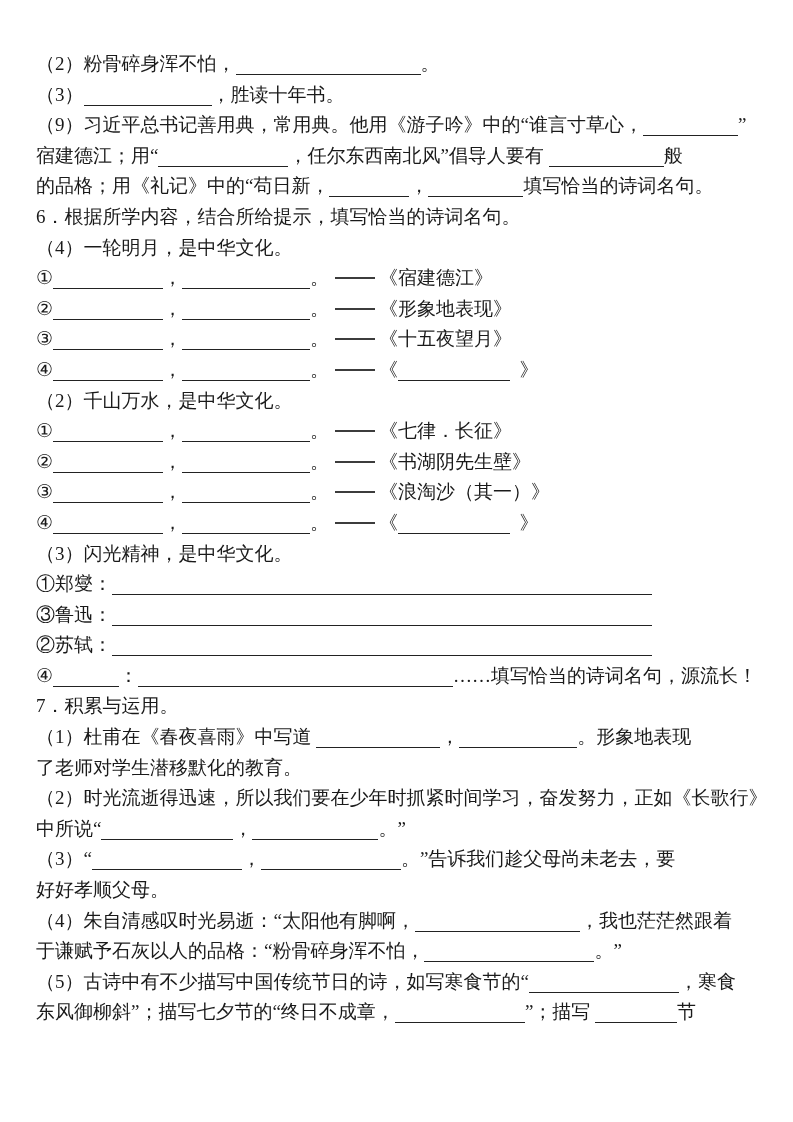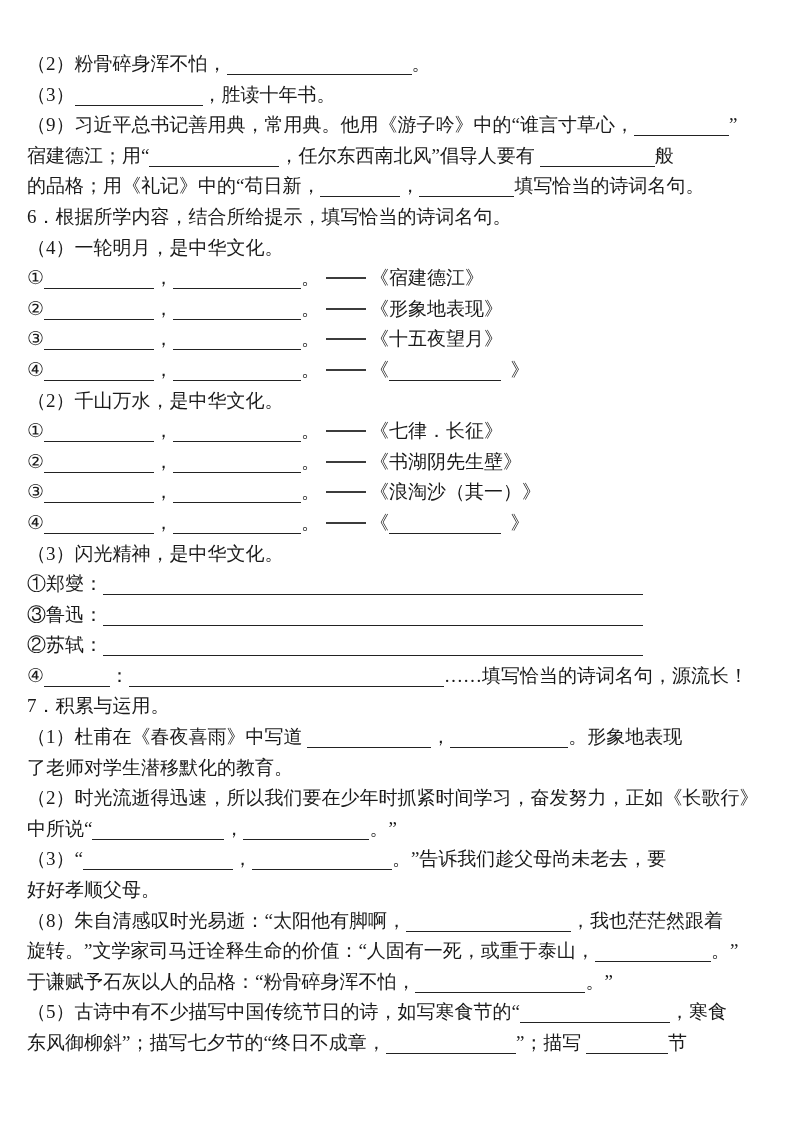--- a/index.html
+++ b/index.html
@@ -1,20 +1,20 @@
 <!DOCTYPE html>
 <html><head>
 <meta charset="utf-8">
 <style>
   html,body{margin:0;padding:0;background:#ffffff;}
   body{width:793px;height:1122px;overflow:hidden;}
   .page{
     box-sizing:border-box;
     width:793px;height:1122px;
-    padding:49px 30px 0 27px;
+    padding:49px 30px 0 36px;
     font-family:"Liberation Serif","DejaVu Serif",serif;
     font-size:19px;
     color:#1a1a1a;
   }
   .line{
     height:30.6px;
     line-height:30.6px;
     white-space:nowrap;
   }
   .t{white-space:pre;}
@@ -57,18 +57,17 @@
     <div class="line"><span class="t">③鲁迅：</span><span class="blank" style="width: 540px;"></span></div>
     <div class="line"><span class="t">②苏轼：</span><span class="blank" style="width: 540px;"></span></div>
     <div class="line"><span class="t">④</span><span class="blank" style="width: 66px;"></span><span class="t">：</span><span class="blank" style="width: 315px;"></span><span class="t">……填写恰当的诗词名句，源流长！</span></div>
     <div class="line"><span class="t">7．积累与运用。</span></div>
     <div class="line"><span class="t">（1）杜甫在《春夜喜雨》中写道 </span><span class="blank" style="width: 124px;"></span><span class="t">，</span><span class="blank" style="width: 118px;"></span><span class="t">。形象地表现</span></div>
     <div class="line"><span class="t">了老师对学生潜移默化的教育。</span></div>
     <div class="line"><span class="t">（2）时光流逝得迅速，所以我们要在少年时抓紧时间学习，奋发努力，正如《长歌行》</span></div>
     <div class="line"><span class="t">中所说“</span><span class="blank" style="width: 132px;"></span><span class="t">，</span><span class="blank" style="width: 126px;"></span><span class="t">。”</span></div>
     <div class="line"><span class="t">（3）“</span><span class="blank" style="width: 150px;"></span><span class="t">，</span><span class="blank" style="width: 140px;"></span><span class="t">。”告诉我们趁父母尚未老去，要</span></div>
     <div class="line"><span class="t">好好孝顺父母。</span></div>
-    <div class="line"><span class="t">（8）朱自清感叹时光易逝：“太阳他有脚啊，</span><span class="blank" style="width: 165px;"></span><span class="t">，我也茫茫然跟着</span></div>
-    <div class="line"><span class="t">旋转。”文学家司马迁诠释生命的价值：“人固有一死，或重于泰山，</span><span class="blank" style="width: 116px;"></span><span class="t">。”</span></div>
+    <div class="line"><span class="t">（4）朱自清感叹时光易逝：“太阳他有脚啊，</span><span class="blank" style="width: 165px;"></span><span class="t">，我也茫茫然跟着</span></div>
     <div class="line"><span class="t">于谦赋予石灰以人的品格：“粉骨碎身浑不怕，</span><span class="blank" style="width: 170px;"></span><span class="t">。”</span></div>
     <div class="line"><span class="t">（5）古诗中有不少描写中国传统节日的诗，如写寒食节的“</span><span class="blank" style="width: 150px;"></span><span class="t">，寒食</span></div>
     <div class="line"><span class="t">东风御柳斜”；描写七夕节的“终日不成章，</span><span class="blank" style="width: 130px;"></span><span class="t">”；描写 </span><span class="blank" style="width: 82px;"></span><span class="t">节</span></div>
   </div>
 
 </body></html>

